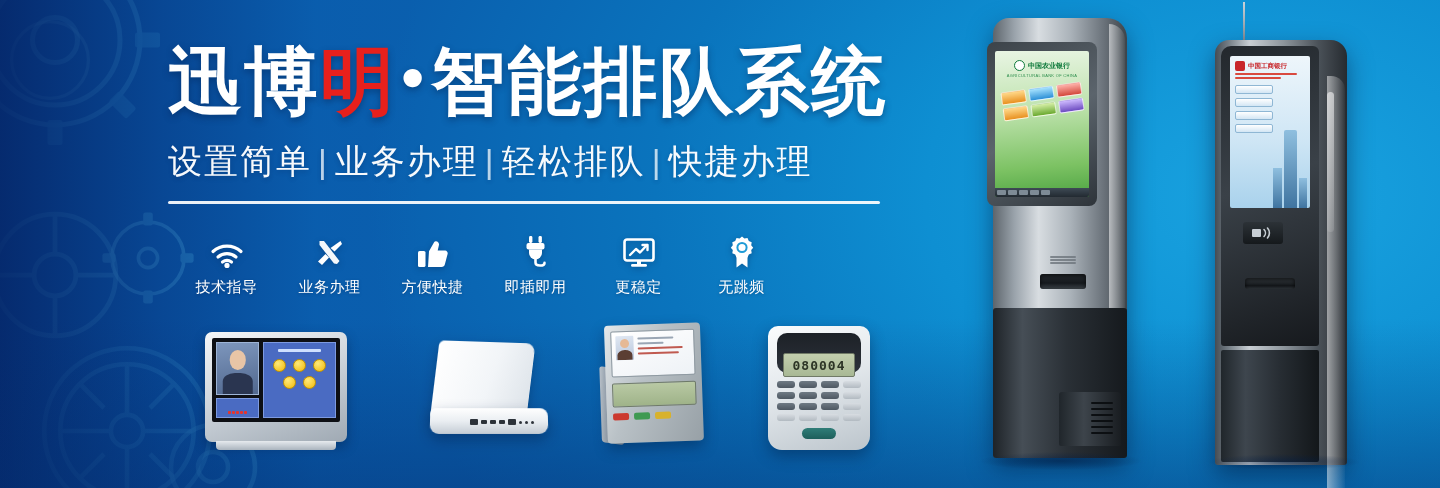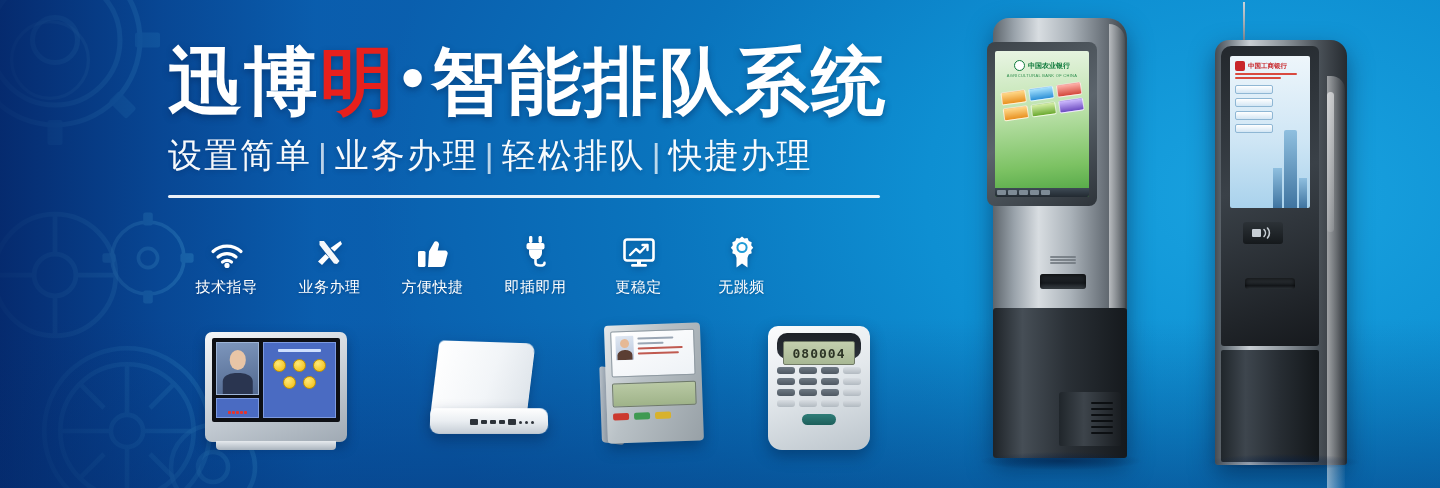--- a/index.html
+++ b/index.html
@@ -43,21 +43,21 @@
   .title {
     font-size: 74px; line-height: 1.0; font-weight: bold;
     color: #ffffff; letter-spacing: 2px; white-space: nowrap;
     text-shadow: 0 3px 7px rgba(2,34,80,0.45);
     font-family: "DejaVu Sans", "Liberation Sans", sans-serif;
   }
   .title .accent { color: #e8201c; }
   .title .dot { font-size: 52px; vertical-align: 10px; }
 
   .subtitle {
-    margin-top: 18px;
+    margin-top: 24px;
     font-size: 34px; line-height: 1.15; color: #ffffff;
     letter-spacing: 2px; white-space: nowrap;
     font-weight: 400; opacity: 0.97;
     text-shadow: 0 2px 5px rgba(2,34,80,0.3);
   }
   .subtitle .sep { opacity: 0.75; padding: 0 6px; font-weight: 300; }
 
   .rule {
     margin-top: 20px;
     width: 712px; height: 3px;
@@ -225,21 +225,21 @@
   .kp-body {
     position: absolute; inset: 0;
     background: linear-gradient(160deg, #fbfcfd 0%, #e3e8ec 45%, #bcc5cc 100%);
     border-radius: 10px 10px 14px 14px;
     box-shadow: 0 6px 15px rgba(2,30,70,0.45);
     padding: 7px 9px;
   }
   .kp-top {
     width: 100%; height: 26px;
     background: linear-gradient(180deg, #1d2127 0%, #2c323a 100%);
-    border-radius: 10px; padding: 8px 6px;
+    border-radius: 10px; padding: 20px 6px;
   }
   .kp-lcd {
     width: 100%; height: 24px;
     background: linear-gradient(180deg, #c3cfae 0%, #a8b894 100%);
     border: 1px solid #707a66; border-radius: 2px;
     display: flex; align-items: center; justify-content: center;
   }
   .kp-num {
     font-family: "DejaVu Sans Mono", "Liberation Mono", monospace;
     font-size: 13px; letter-spacing: 1px; color: #2d3526; font-weight: bold;

